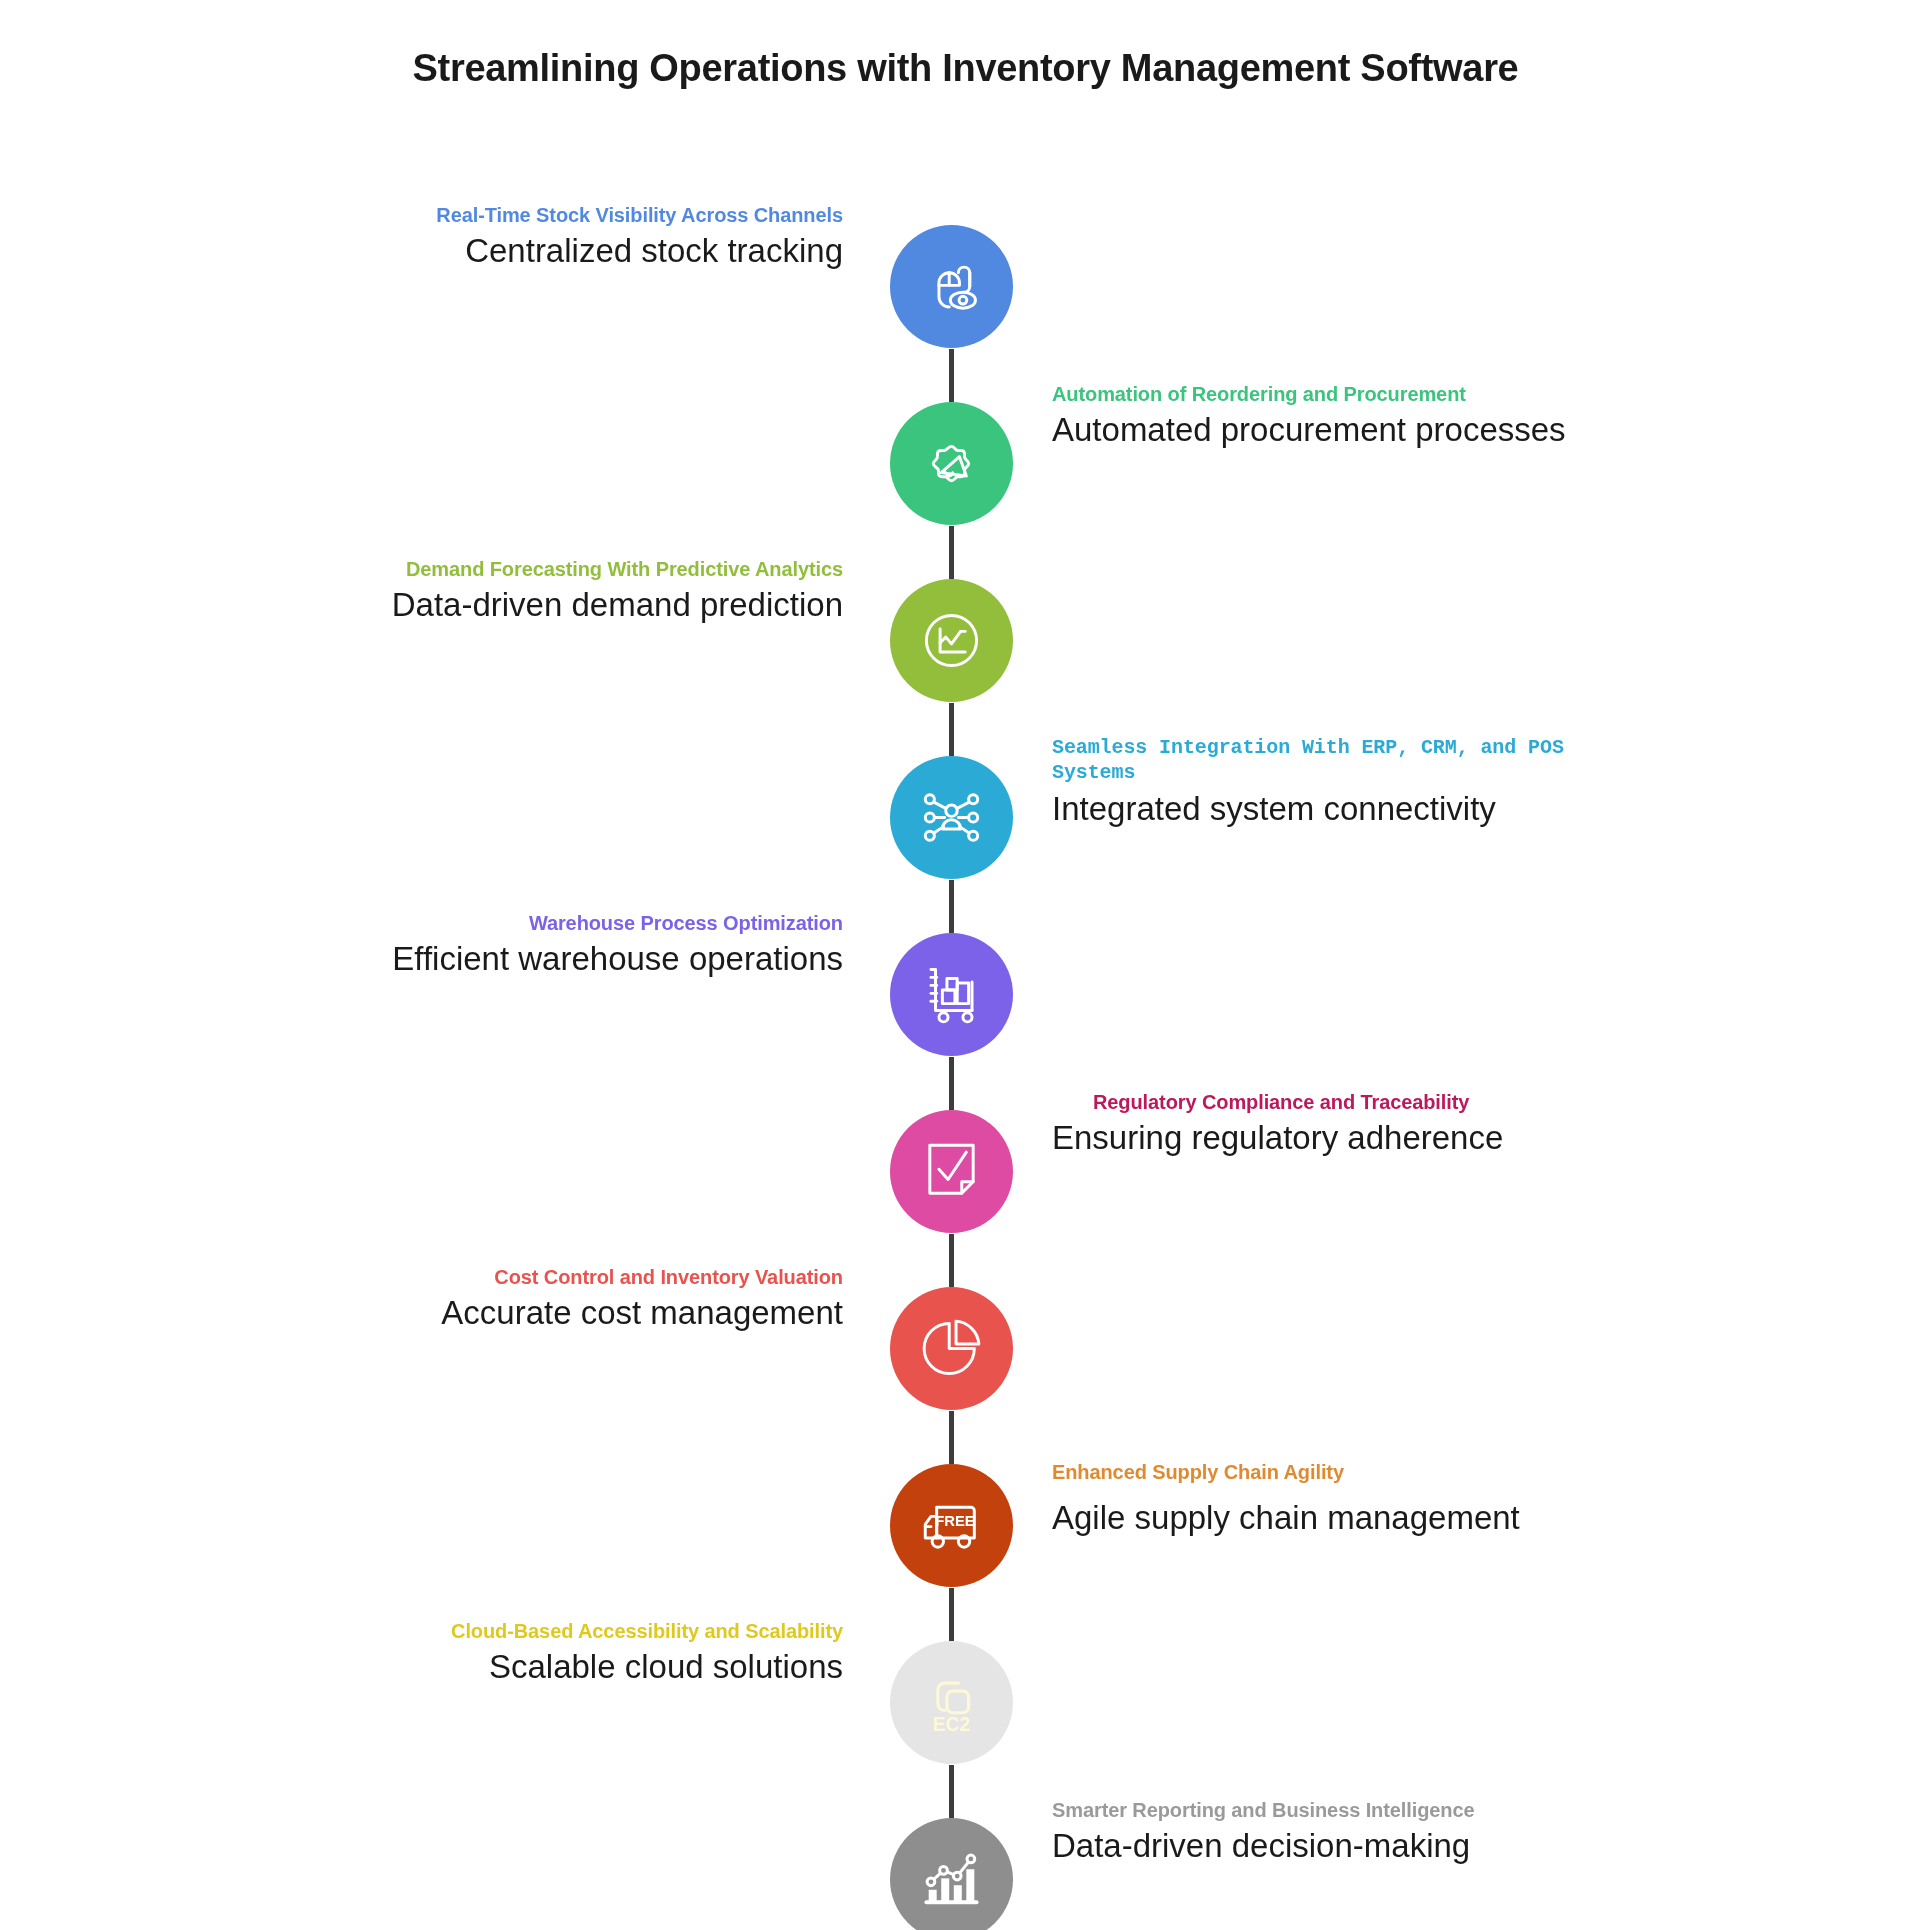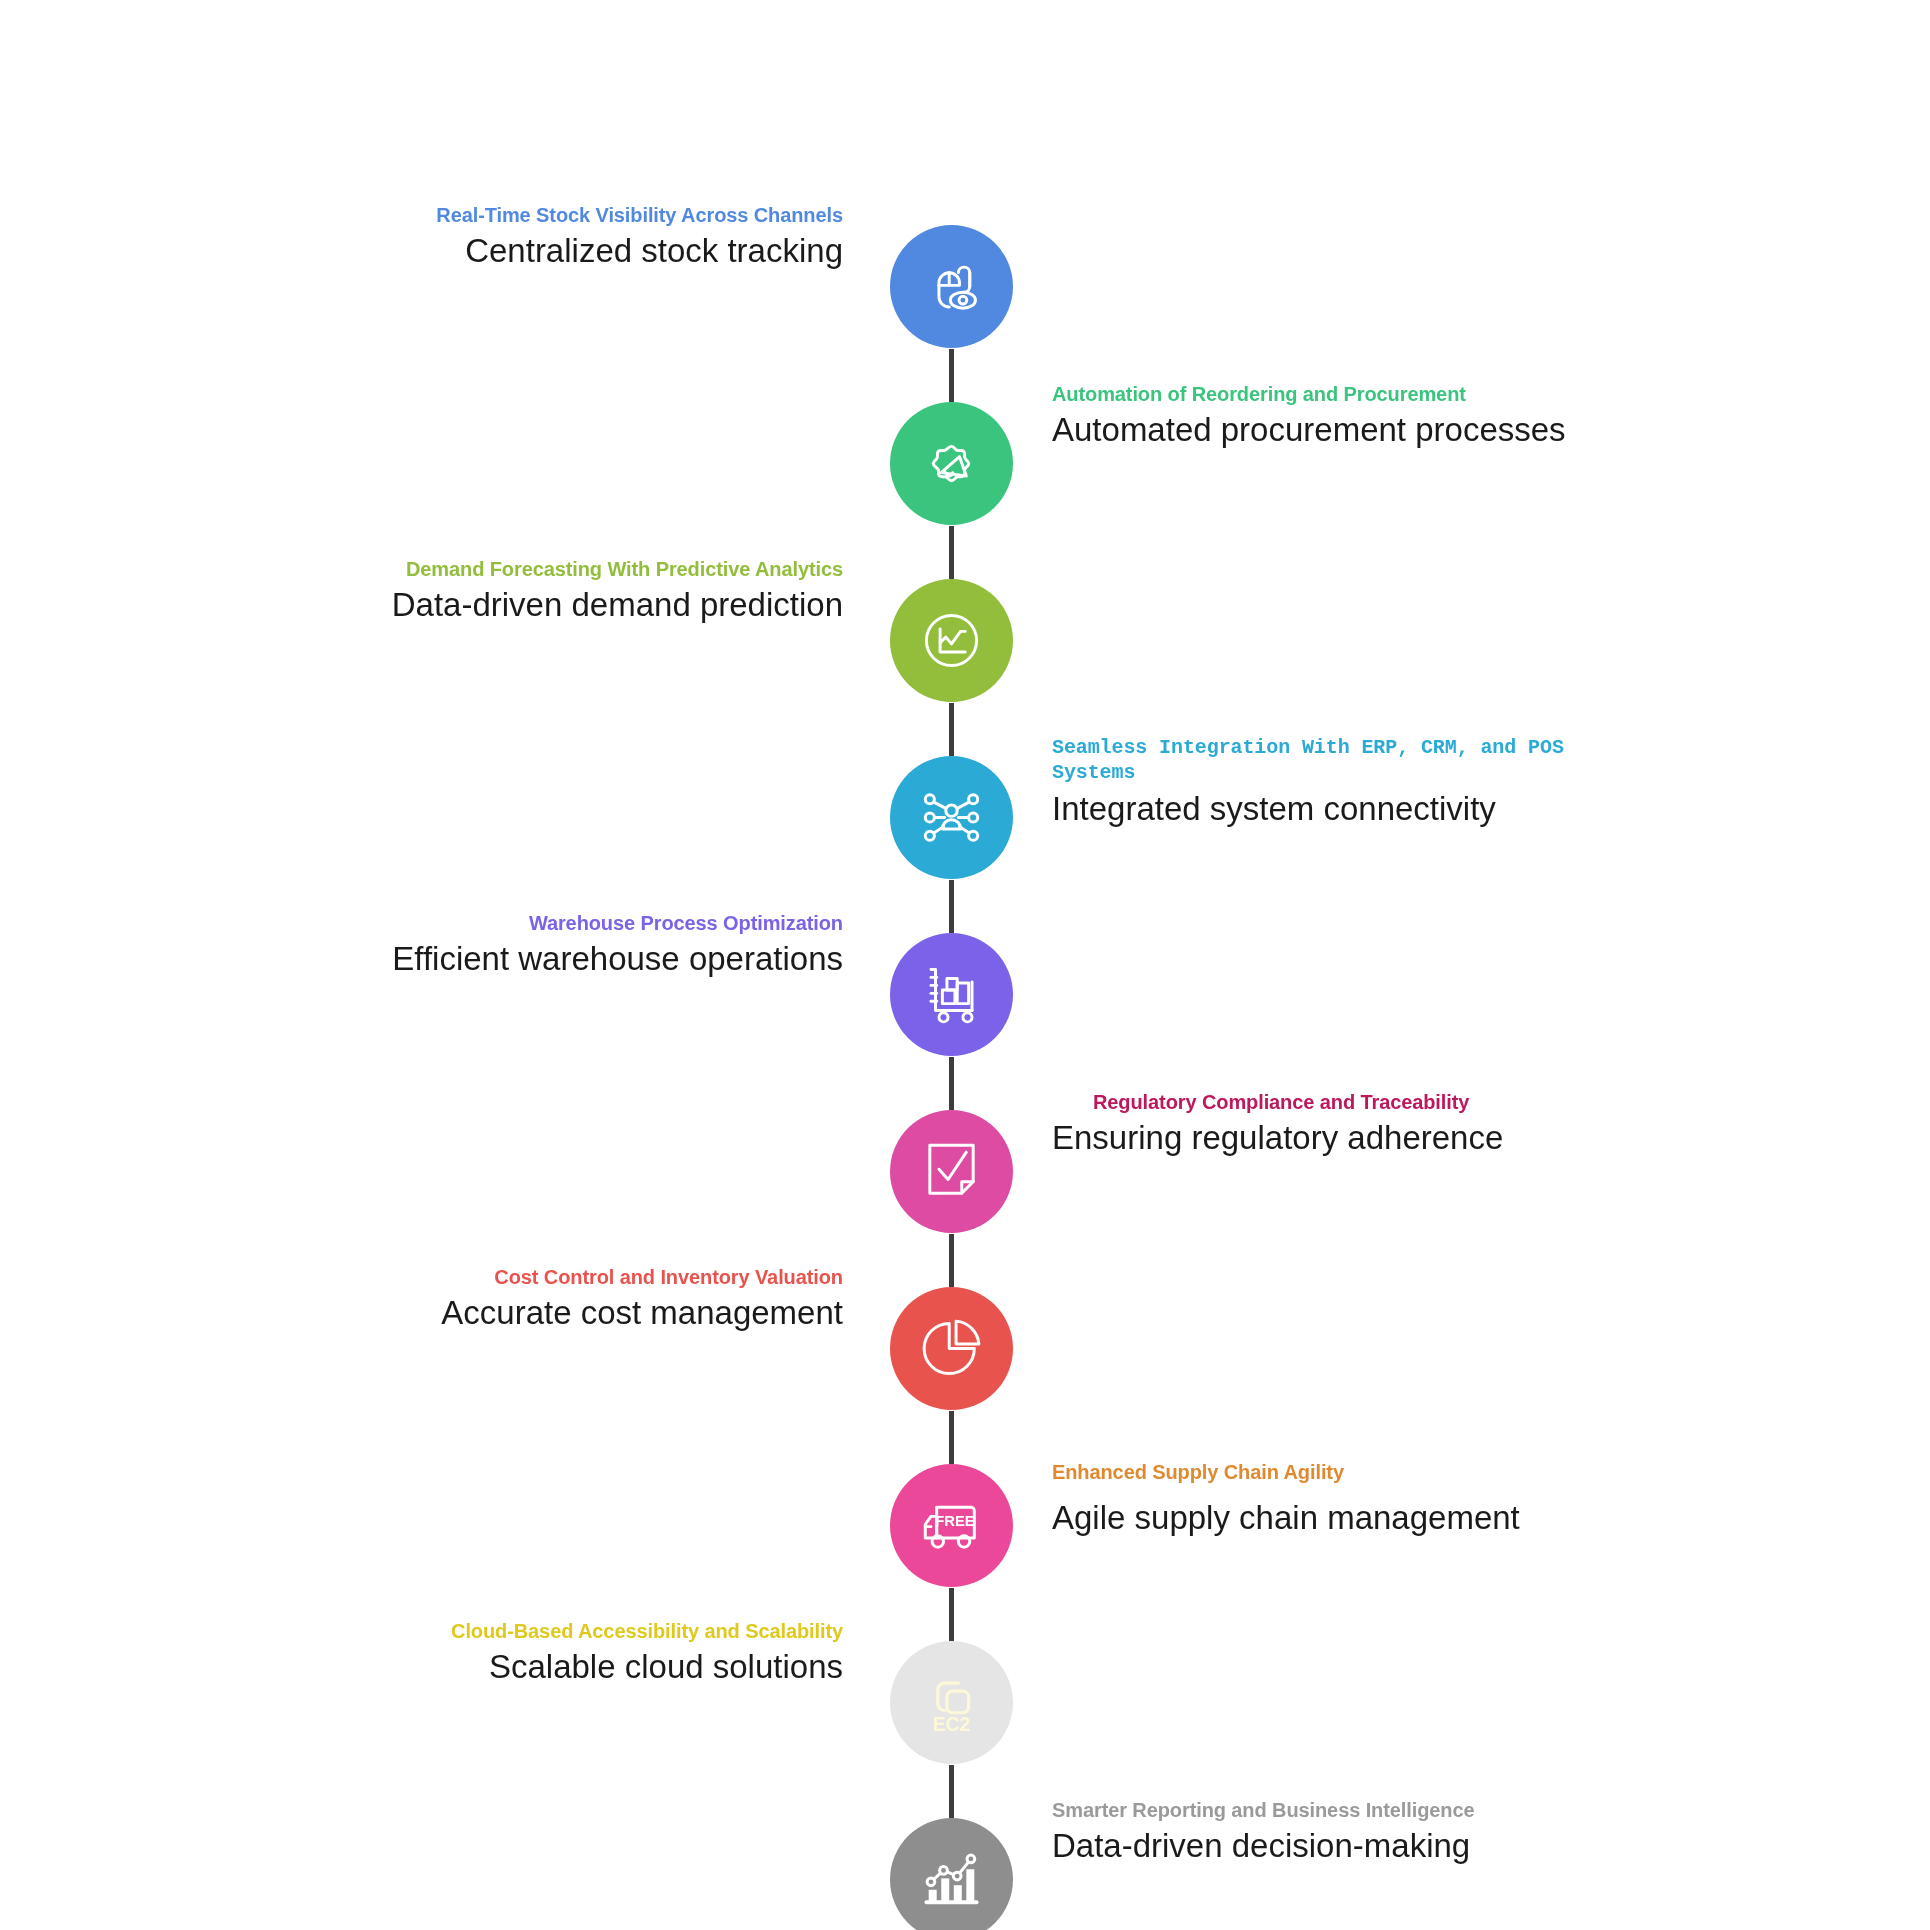--- a/index.html
+++ b/index.html
@@ -105,20 +105,21 @@
     color: #1a1a1a;
     line-height: 1.3;
     margin-top: 2px;
   }
 </style>
 </head>
 <body>
 
 <div id="page">
 
+  <div class="page-title">Streamlining Operations with Inventory Management Software</div>
 
   <div class="timeline">
 
     <div class="row">
       <div class="text-block left" style="top:-21.7px;">
         <div class="item-title" style="color:#5189E0;">Real-Time Stock Visibility Across Channels</div>
         <div class="item-desc">Centralized stock tracking</div>
       </div>
       <div class="node" style="background:#5189E0;">
         <span>
@@ -256,21 +257,21 @@
         </span>
       </div>
       <div class="connector"></div>
     </div>
 
     <div class="row">
       <div class="text-block right" style="top:-3.9px;">
         <div class="item-title" style="color:#E08A30;">Enhanced Supply Chain Agility</div>
         <div class="item-desc" style="margin-top:11.8px;">Agile supply chain management</div>
       </div>
-      <div class="node" style="background:#ec4899;">
+      <div class="node" style="background:#c2410c;">
         <span>
           <svg viewBox="0 0 64 64" fill="none" stroke="#ffffff" stroke-width="2.6" stroke-linecap="round" stroke-linejoin="round">
             <path d="M19 16h30a3 3 0 0 1 3 3v24H19z"></path>
             <path d="M19 24h-5l-5 7v12h10z"></path>
             <line x1="9" y1="33" x2="14" y2="33"></line>
             <circle cx="20" cy="46" r="5"></circle>
             <circle cx="43" cy="46" r="5"></circle>
             <text x="35" y="32" font-family="Liberation Sans, sans-serif" font-size="13" font-weight="bold" fill="#ffffff" stroke="none" text-anchor="middle">FREE</text>
           </svg>
         </span>

